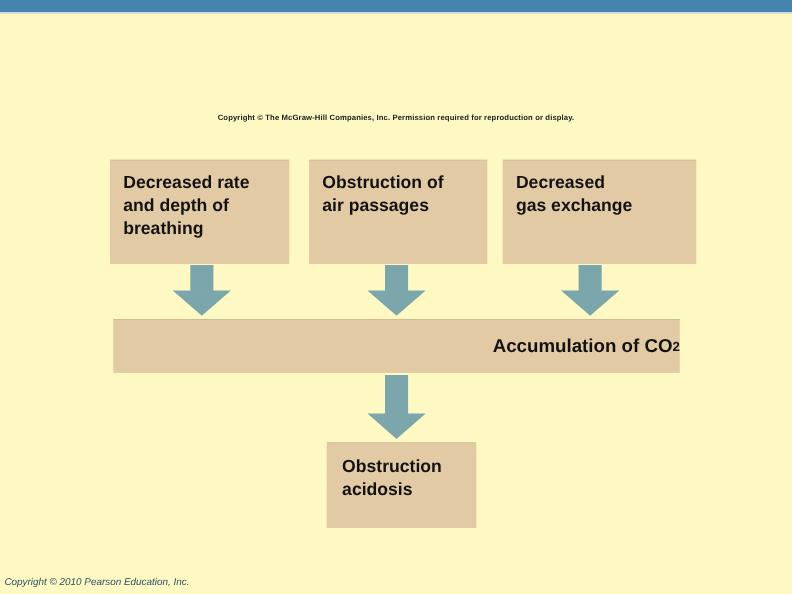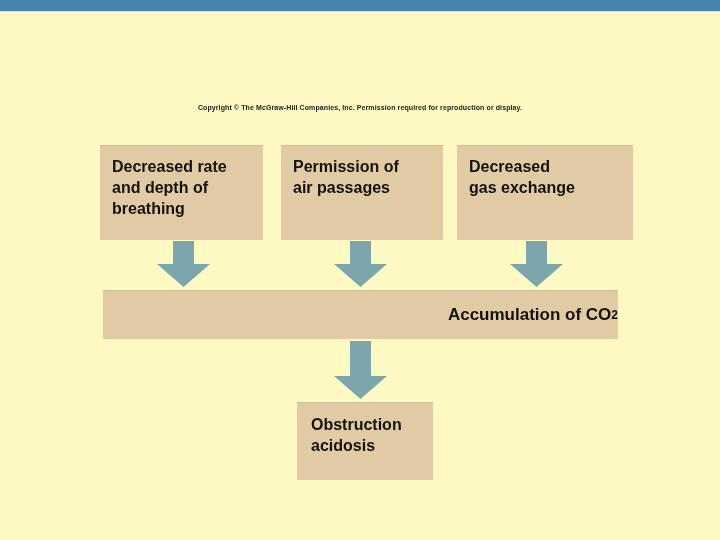--- a/index.html
+++ b/index.html
@@ -85,21 +85,21 @@
   <div class="top-bar"></div>
 
   <div class="mcgraw-copyright">Copyright © The McGraw-Hill Companies, Inc. Permission required for reproduction or display.</div>
 
   <div>
 
     <div class="box cause-box cause-1">Decreased rate
 and depth of
 breathing</div>
 
-    <div class="box cause-box cause-2">Permission of
+    <div class="box cause-box cause-2">Obstruction of
 air passages</div>
 
     <div class="box cause-box cause-3">Decreased
 gas exchange</div>
 
     <svg class="arrow arrow-1" width="53" height="46" viewBox="0 0 53 46">
       <path d="M16 0 H37 V23 H53 L26.5 46 L0 23 H16 Z" fill="#7AA6AC"></path>
     </svg>
 
     <svg class="arrow arrow-2" width="53" height="46" viewBox="0 0 53 46">
@@ -117,14 +117,15 @@
 
     <svg class="arrow arrow-mid" width="53" height="58" viewBox="0 0 53 58">
       <path d="M16 0 H37 V35 H53 L26.5 58 L0 35 H16 Z" fill="#7AA6AC"></path>
     </svg>
 
     <div class="box result-box">Obstruction
 acidosis</div>
 
   </div>
 
+  <div class="pearson-copyright">Copyright © 2010 Pearson Education, Inc.</div>
 
 </div>
 
 </body></html>

